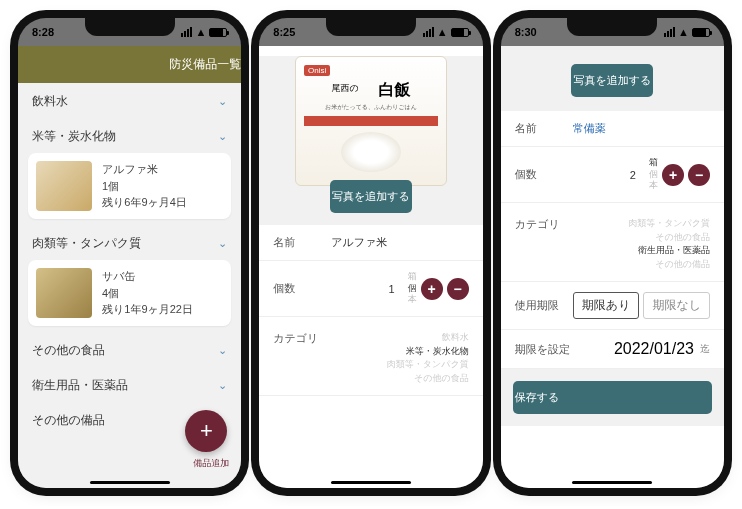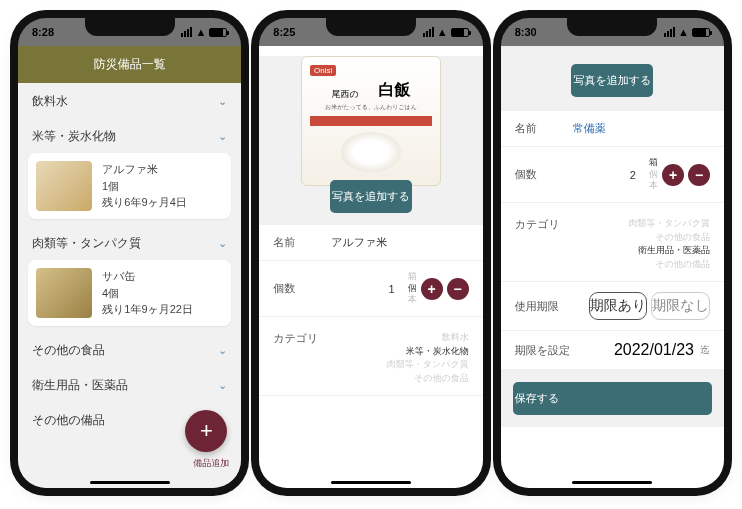--- a/index.html
+++ b/index.html
@@ -3,50 +3,50 @@
 <meta charset="utf-8">
 <style>
 *{box-sizing:border-box;margin:0;padding:0;font-family:-apple-system,"Hiragino Sans",sans-serif}
 body{background:#fff;display:flex;gap:18px;padding:18px;justify-content:center}
 .phone{width:230px;height:470px;border-radius:28px;background:#737373;box-shadow:0 0 0 8px #111,0 4px 18px rgba(0,0,0,.15);overflow:hidden;display:flex;flex-direction:column;position:relative}
 .notch{position:absolute;top:0;left:50%;transform:translateX(-50%);width:90px;height:18px;background:#111;border-radius:0 0 12px 12px;z-index:20}
 .status{height:28px;display:flex;justify-content:space-between;align-items:center;padding:0 14px;font-size:11px;font-weight:600;z-index:10}
 .status .ind{display:flex;gap:3px;align-items:center}
 .bars{display:flex;gap:1px;align-items:flex-end}.bars i{width:2px;background:#000}.bars i:nth-child(1){height:4px}.bars i:nth-child(2){height:6px}.bars i:nth-child(3){height:8px}.bars i:nth-child(4){height:10px}
 .batt{width:18px;height:9px;border:1px solid #000;border-radius:2px;position:relative}.batt::after{content:'';position:absolute;right:-3px;top:2px;width:2px;height:4px;background:#000;border-radius:0 1px 1px 0}.batt i{display:block;width:80%;height:100%;background:#000}
-.hdr{background:#797538;color:#fff;text-align:center;font-size:12px;padding:10px 0;font-weight:500}
+.hdr{background:#797538;color:#fff;text-align:right;font-size:12px;padding:10px 0;font-weight:500}
 .body{flex:1;overflow:hidden;background:#f1f1f1;position:relative}
 .sect{padding:10px 14px 8px;font-size:12px;color:#333;display:flex;justify-content:space-between;align-items:center}
 .chev{color:#5b8fb8;font-size:11px}
 .card{background:#fff;margin:0 10px 6px;border-radius:8px;display:flex;padding:8px;gap:10px;align-items:center;box-shadow:0 1px 2px rgba(0,0,0,.06)}
 .thumb{width:56px;height:50px;border-radius:4px;background:linear-gradient(135deg,#e8d9b8,#c9a968);flex-shrink:0}
 .thumb.b{background:linear-gradient(135deg,#d4c088,#9b8145)}
 .thumb.c{background:linear-gradient(135deg,#c9985a,#8b6332)}
 .info{font-size:11px;color:#444;line-height:1.5}
 .fab{position:absolute;bottom:36px;right:14px;width:42px;height:42px;border-radius:50%;background:#6d2435;color:#fff;display:flex;align-items:center;justify-content:center;font-size:22px;box-shadow:0 3px 6px rgba(0,0,0,.25)}
 .fablbl{position:absolute;bottom:18px;right:12px;font-size:9px;color:#6d2435}
 .homebar{position:absolute;bottom:4px;left:50%;transform:translateX(-50%);width:80px;height:3px;background:#000;border-radius:2px}
 
 .btn{background:#3c6d75;color:#fff;font-size:11px;padding:9px 2px;border-radius:5px;display:inline-block}
-.prod{width:140px;height:130px;margin:10px auto 0;background:linear-gradient(#fff,#f5f0e6);border:1px solid #e0d8c5;border-radius:6px;position:relative;display:flex;flex-direction:column;align-items:center;padding:8px}
+.prod{width:152px;height:130px;margin:10px auto 0;background:linear-gradient(#fff,#f5f0e6);border:1px solid #e0d8c5;border-radius:6px;position:relative;display:flex;flex-direction:column;align-items:center;padding:8px}
 .prod .top{font-size:8px;background:#c94a3a;color:#fff;padding:1px 4px;border-radius:2px;align-self:flex-start}
 .prod .jp{font-size:16px;font-weight:700;margin-top:4px}
 .prod .sm{font-size:6px;color:#666;margin-top:2px}
 .prod .band{width:100%;height:10px;background:#c94a3a;margin-top:4px}
 .prod .bowl{width:60px;height:40px;background:radial-gradient(ellipse at center,#fff 40%,#edeae0 70%);border-radius:50%;margin-top:6px}
 .btncenter{text-align:center;margin-top:-6px;position:relative;z-index:2}
 .row{display:flex;padding:10px 14px;font-size:11px;border-bottom:1px solid #eee;align-items:center;background:#fff}
 .row .lab{width:58px;color:#555}
 .row .val{flex:1;color:#333}
 .unit{font-size:9px;color:#bbb;line-height:1.3;text-align:right;width:18px}
 .circ{width:22px;height:22px;border-radius:50%;background:#6d2435;color:#fff;display:flex;align-items:center;justify-content:center;font-size:14px;font-weight:700;margin-left:4px}
 .opts{font-size:9px;color:#ccc;line-height:1.5;text-align:right;margin-left:auto}
 .opts .sel{color:#333}
 .seg{display:flex;gap:4px}
-.seg span{border:1px solid #ccc;padding:4px 0;font-size:14px;border-radius:9px;color:#888}
+.seg span{border:1px solid #ccc;padding:4px 8px;font-size:12px;border-radius:3px;color:#888}
 .seg .on{border-color:#555;color:#333}
 .p3 .body{background:#fff}
 .p3 .toparea{background:#f1f1f1;padding:18px 0 14px;text-align:center}
 </style>
 </head>
 <body>
 
 <div class="phone">
   <div class="notch"></div>
   <div class="status">
@@ -127,21 +127,21 @@
       <span>▲</span>
       <div class="batt">
           <i></i>
         </div>
     </div>
   </div>
   <div class="body" style="background:#fff">
     <div style="background:#f1f1f1;padding-bottom:12px">
       <div class="prod">
         <span class="top">Onisi</span>
-        <div style="display:flex;align-items:flex-end;gap:20px">
+        <div style="display:flex;align-items:center;gap:20px">
             <span style="font-size:9px">尾西の</span>
             <span class="jp">白飯</span>
           </div>
         <div class="sm">お米がたってる、ふんわりごはん</div>
         <div class="band"></div>
         <div class="bowl"></div>
       </div>
       <div class="btncenter"><span class="btn">写真を追加する</span></div>
     </div>
     <div class="row">

